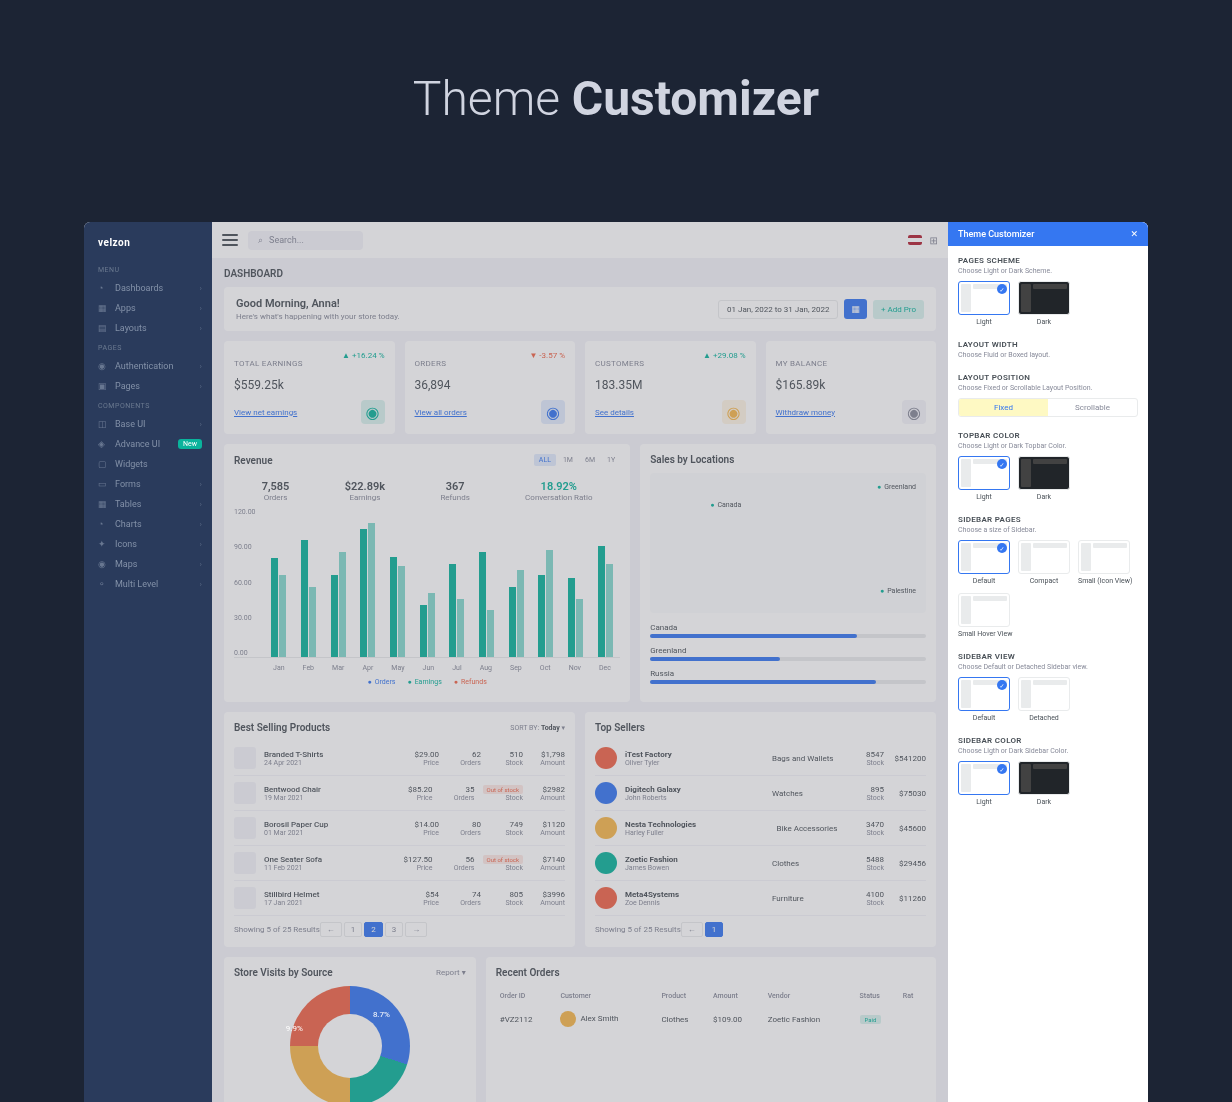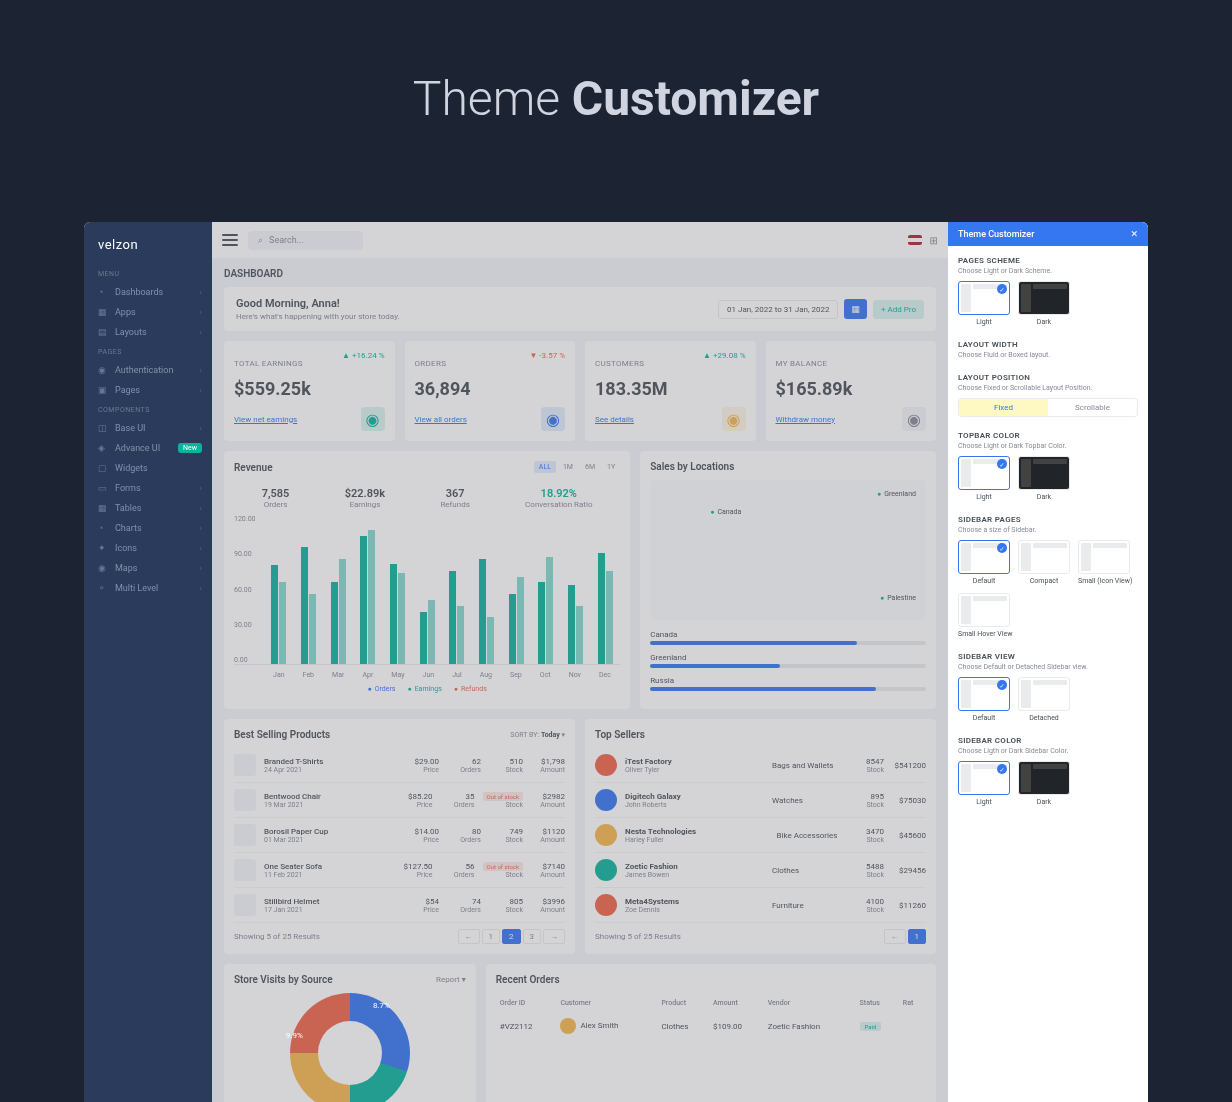--- a/index.html
+++ b/index.html
@@ -1,21 +1,21 @@
 <!DOCTYPE html>
 <html><head>
 <meta charset="utf-8">
 <style>
 *{margin:0;padding:0;box-sizing:border-box;font-family:-apple-system,BlinkMacSystemFont,"Segoe UI",Roboto,sans-serif}
 body{background:#1c2434;width:1232px;height:1102px;overflow:hidden;position:relative}
 .hero{text-align:center;padding:70px 0 40px;color:#d0d4e0;font-size:48px;font-weight:300}
 .hero b{font-weight:700}
 .browser{position:absolute;left:84px;top:222px;width:1064px;height:880px;background:#f3f3f9;border-radius:6px 6px 0 0;overflow:hidden;display:flex}
 .sidebar{width:128px;background:#2a3b5c;color:#8391a8;font-size:9px;flex-shrink:0;padding-top:10px}
-.logo{color:#fff;font-size:13px;font-weight:400;padding:5px 14px 12px;letter-spacing:0.5px}
+.logo{color:#fff;font-size:10px;font-weight:700;padding:5px 14px 12px;letter-spacing:0.5px}
 .s-h{font-size:7px;padding:6px 14px 4px;color:#6b7a90;letter-spacing:0.5px}
 .s-i{display:flex;align-items:center;padding:5px 14px;gap:7px;cursor:pointer;position:relative}
 .s-i .ico{width:10px;height:10px;opacity:0.7}
 .s-i .chev{position:absolute;right:10px;font-size:8px;opacity:0.5}
 .s-i .badge{position:absolute;right:10px;background:#0ab39c;color:#fff;font-size:7px;padding:1px 5px;border-radius:3px}
 .main{flex:1;background:#f3f3f9;position:relative}
 .topbar{height:36px;background:#fff;display:flex;align-items:center;padding:0 10px;gap:10px}
 .hamburger{width:16px;height:12px;display:flex;flex-direction:column;justify-content:space-between}
 .hamburger span{height:2px;background:#495057;border-radius:1px}
 .search{background:#f3f3f9;border-radius:4px;padding:4px 10px;display:flex;align-items:center;gap:6px;flex:0 0 115px;font-size:9px;color:#878a99}
@@ -28,21 +28,21 @@
 .greet p{font-size:8px;color:#878a99;margin-top:2px}
 .date-p{background:#fff;border:1px solid #e9ebec;padding:4px 8px;font-size:8px;color:#495057;border-radius:3px}
 .date-btn{background:#3577f1;color:#fff;padding:5px 7px;border-radius:3px;font-size:9px}
 .add-btn{background:#d9f2ee;color:#0ab39c;padding:5px 8px;border-radius:3px;font-size:8px}
 .stats{display:flex;gap:10px;margin-bottom:10px}
 .stat{background:#fff;border-radius:4px;padding:10px;flex:1}
 .stat .lbl{font-size:8px;color:#878a99;letter-spacing:0.3px}
 .stat .pct{font-size:8px;float:right}
 .stat .pct.up{color:#0ab39c}
 .stat .pct.down{color:#f06548}
-.stat .val{font-size:18px;font-weight:700;color:#495057;margin:8px 0}
+.stat .val{font-size:12px;font-weight:400;color:#495057;margin:8px 0}
 .stat .foot{display:flex;justify-content:space-between;align-items:center}
 .stat .link{font-size:8px;color:#3577f1;text-decoration:underline}
 .stat .cir{width:24px;height:24px;border-radius:4px;display:flex;align-items:center;justify-content:center}
 .row2{display:flex;gap:10px;margin-bottom:10px}
 .card{background:#fff;border-radius:4px;padding:10px}
 .card-h{display:flex;justify-content:space-between;align-items:center;margin-bottom:8px}
 .card-h h4{font-size:10px;font-weight:600;color:#495057}
 .tabs{display:flex;gap:2px}
 .tabs span{font-size:7px;padding:2px 5px;border-radius:2px;color:#878a99;cursor:pointer}
 .tabs span.act{background:#e1ebfd;color:#3577f1}
@@ -68,21 +68,21 @@
 .loc-bar .pf{height:100%;background:#3577f1;border-radius:2px}
 .prod-row{display:flex;align-items:center;padding:6px 0;border-bottom:1px solid #f3f3f9;font-size:8px;gap:8px}
 .prod-img{width:22px;height:22px;background:#f3f3f9;border-radius:3px;flex-shrink:0}
 .prod-info{flex:1}
 .prod-info .n{color:#495057;font-weight:500}
 .prod-info .d{color:#878a99;font-size:7px}
 .prod-col{text-align:right;min-width:34px}
 .prod-col .v{color:#495057}
 .prod-col .l{color:#878a99;font-size:7px}
 .stock-out{background:#fde8e4;color:#f06548;font-size:6px;padding:1px 4px;border-radius:2px}
-.pager{display:flex;justify-content:space-between;align-items:center;padding-top:6px;font-size:8px;color:#878a99}
+.pager{display:flex;align-items:center;padding-top:6px;font-size:8px;color:#878a99}
 .pg-btns{display:flex;gap:2px}
 .pg-btns span{padding:2px 6px;border:1px solid #e9ebec;border-radius:2px;cursor:pointer}
 .pg-btns span.act{background:#3577f1;color:#fff;border-color:#3577f1}
 .seller-row{display:flex;align-items:center;padding:6px 0;border-bottom:1px solid #f3f3f9;font-size:8px;gap:8px}
 .seller-av{width:22px;height:22px;border-radius:50%;flex-shrink:0}
 .seller-info{flex:1}
 .seller-info .n{color:#495057;font-weight:700}
 .seller-info .d{color:#878a99;font-size:7px}
 .row3{display:flex;gap:10px}
 .customizer{width:200px;background:#fff;flex-shrink:0;height:100%;overflow-y:auto;font-size:9px}
@@ -629,21 +629,21 @@
         </div>
       </div>
 
       <div class="row3">
         <div class="card" style="flex:0.7">
           <div class="card-h">
             <h4>Store Visits by Source</h4>
             <span style="font-size:8px;color:#878a99"><span>Report</span> ▾</span>
           </div>
           <div class="donut">
-            <span style="position:absolute;top:8px;right:20px;font-size:8px;color:#fff;z-index:1">8.7%</span>
+            <span style="position:absolute;top:24px;right:20px;font-size:8px;color:#fff;z-index:1">8.7%</span>
             <span style="position:absolute;top:38px;left:-4px;font-size:8px;color:#fff;z-index:1">9.9%</span>
           </div>
         </div>
         <div class="card" style="flex:1.3">
           <div class="card-h">
               <h4>Recent Orders</h4>
             </div>
           <table class="order-tbl">
             <tbody>
                 <tr id="ordh">

